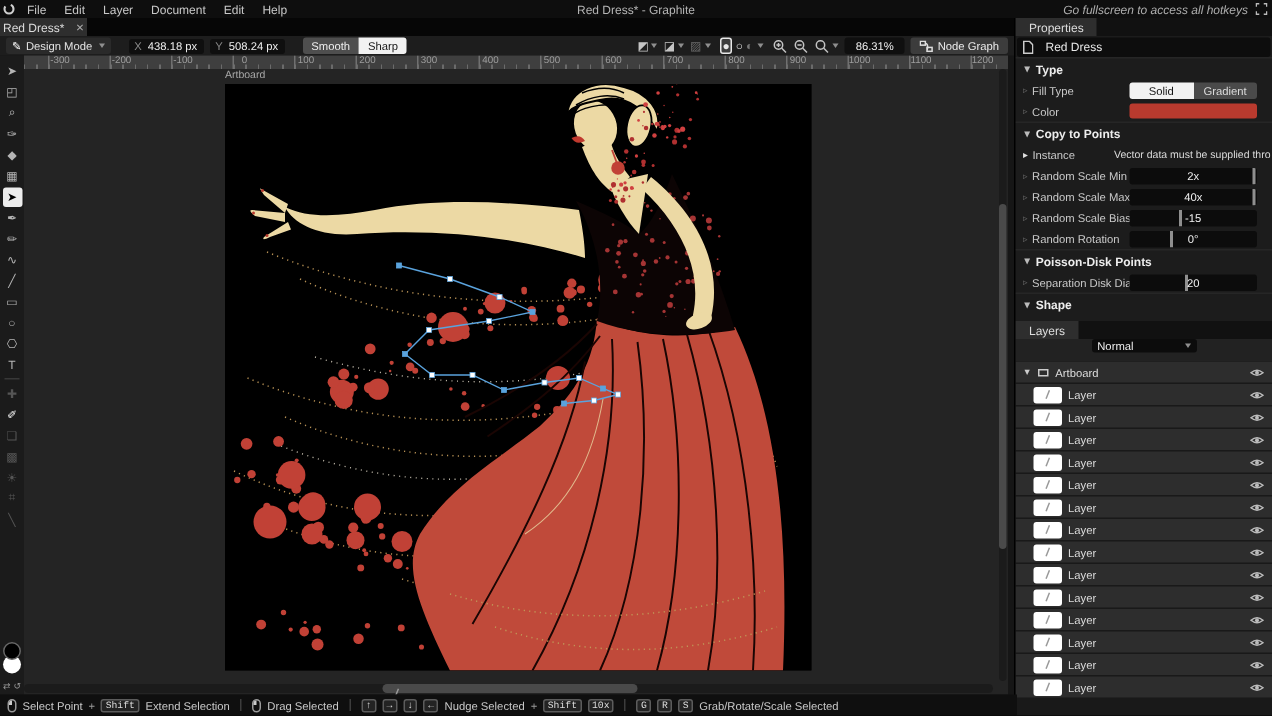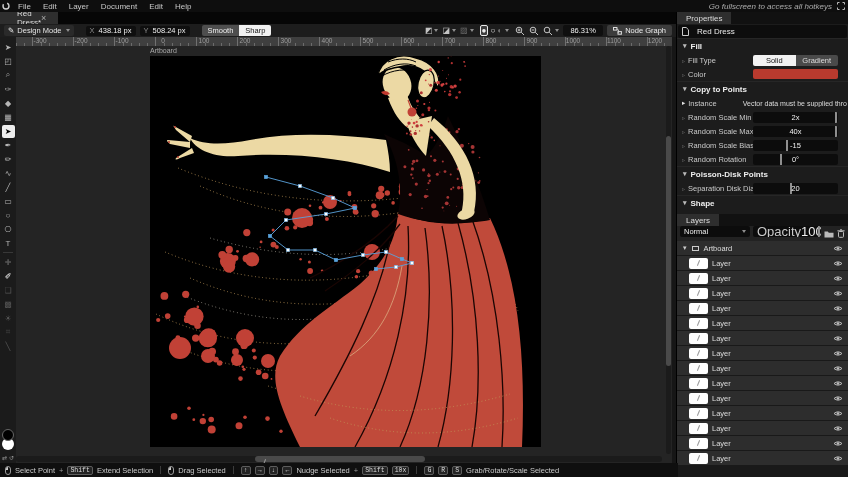--- a/index.html
+++ b/index.html
@@ -12,21 +12,21 @@
   
   .menubar { position:absolute; left:0; top:0; width:848px; height:12px;
     background:#0e0e0e; display:flex; align-items:center; font-size:8px; color:#c8c8c8; z-index:9; }
   .logo { width:12px; display:flex; justify-content:center; align-items:center; }
   .menu-item { padding:0 6px; height:12px; display:flex; align-items:center; cursor:default; }
   .win-title { position:absolute; left:0; right:0; text-align:center; color:#b5b5b5; pointer-events:none; }
   .fs-hint { position:absolute; right:16px; font-style:italic; color:#adadad; }
   .fs-icon { position:absolute; right:3px; top:2px; }
   
   .tabbar { position:absolute; left:0; top:12px; width:676px; height:12px; background:#060606; display:flex; }
-  .doc-tab { width:58px; background:#2e2e2e; color:#ddd; font-size:8px; display:flex; align-items:center; padding:0 17px; }
+  .doc-tab { width:58px; background:#2e2e2e; color:#ddd; font-size:8px; display:flex; align-items:center; padding:0 2px; }
   .doc-tab .close { margin-left:auto; color:#aaa; font-size:9px; line-height:8px; }
   
   .toolbar { position:absolute; left:0; top:24px; width:676px; height:13px; background:#1d1d1d;
     display:flex; align-items:center; gap:4px; padding:0 4px; font-size:7.5px; }
   .mode-chip { display:flex; align-items:center; gap:3px; background:#2a2a2a; border-radius:2px; padding:1px 4px; color:#e4e4e4; }
   .coord-field { display:flex; align-items:center; gap:4px; background:#0f0f0f; border-radius:2px; height:10px; padding:0 4px; width:50px; }
   .coord-field .lab { color:#8a8a8a; } .coord-field .val { color:#eee; margin-left:auto; }
   .btn-smooth { background:#4e4e4e; color:#eee; border-radius:2px 0 0 2px; padding:1px 6px; }
   .btn-sharp  { background:#f1f1f1; color:#151515; border-radius:0 2px 2px 0; padding:1px 6px; }
   .tb-gap { flex:1; }
@@ -91,21 +91,21 @@
   .vbox .txt { position:absolute; left:0; right:0; top:0; bottom:0; display:flex; align-items:center; justify-content:center; color:#f0f0f0; }
   .vbox .bar { position:absolute; top:0; bottom:0; width:2px; background:#8f8f8f; }
   .seg { position:absolute; left:76px; right:10px; top:1.5px; height:11px; display:flex; font-size:7.5px; }
   .seg .solid { flex:1; background:#f2f2f2; color:#151515; display:flex; align-items:center; justify-content:center; border-radius:2px 0 0 2px; }
   .seg .grad { flex:1; background:#4a4a4a; color:#ddd; display:flex; align-items:center; justify-content:center; border-radius:0 2px 2px 0; }
   .color-swatch { position:absolute; left:76px; right:10px; top:2px; height:10px; border-radius:2px; }
   .instance-val { position:absolute; left:52px; right:1px; font-size:7px; color:#dcdcdc; white-space:nowrap; overflow:hidden; }
   .inst-caret { color:#e0e0e0; font-size:6.5px; }
   
   .layers-tabrow { height:12px; background:#111; display:flex; margin-top:4px; }
-  .layers-ctl { height:15px; display:flex; gap:3px; padding:0 3px; background:#222; }
+  .layers-ctl { height:15px; display:flex; align-items:center; gap:3px; padding:0 3px; background:#222;flex-direction:column; }
   .blend-sel { width:70px; height:11px; background:#0c0c0c; border-radius:2px; display:flex; align-items:center; padding:0 4px; font-size:7.5px; color:#eee; }
   .blend-sel .chev { margin-left:auto; }
   .opacity-box { position:relative; flex:1; height:11px; background:#0c0c0c; border-radius:2px; display:flex; align-items:center; padding:0 4px; font-size:13px; color:#c9c9c9; overflow:hidden; }
   .opacity-box .ov { margin-left:auto; color:#eee; }
   .opacity-box .bar { position:absolute; right:1px; top:0; bottom:0; width:2px; background:#8f8f8f; }
   .lc-ico { display:flex; align-items:center; }
   .tree { flex:1; overflow:hidden; background:#191919; }
   .tree-row { height:14px; display:flex; align-items:center; gap:4px; background:#2d2d2d; margin-bottom:1px; padding-left:6px; font-size:7.5px; color:#ddd; }
   .tree-row .eye { margin-left:auto; margin-right:5px; display:flex; }
   .artboard-caret { color:#ccc; font-size:7px; }
@@ -118,20 +118,21 @@
 <body>
 
 <div id="window">
 
   <div class="menubar">
     <span class="logo">
       <svg class="ico" width="8" height="8" viewBox="0 0 8 8">
           <circle cx="4" cy="4" r="3" fill="none" stroke="#cfcfcf" stroke-width="1.4" stroke-dasharray="11 4"></circle>
         </svg>
     </span>
+    <span class="win-title">Red Dress* - Graphite</span>
     <span id="menu-items" style="display:flex;">
         <span class="menu-item">File</span>
         <span class="menu-item">Edit</span>
         <span class="menu-item">Layer</span>
         <span class="menu-item">Document</span>
         <span class="menu-item">Edit</span>
         <span class="menu-item">Help</span>
       </span>
     <span class="fs-hint">Go fullscreen to access all hotkeys</span>
     <span class="fs-icon">
@@ -664,21 +665,21 @@
     </div>
     <div class="doc-row">
       <svg class="ico" width="7" height="9" viewBox="0 0 7 9">
           <path d="M0.5 0.5 H4.2 L6.5 2.8 V8.5 H0.5 Z" fill="none" stroke="#ccc"></path>
         </svg>
       <span>Red Dress</span>
     </div>
 
     <div class="section-h">
       <span class="sec-caret">▾</span>
-      <span>Fill</span>
+      <span>Type</span>
     </div>
     <div class="prop-row">
       <span class="prop-caret">▹</span>
       <span>Fill Type</span>
       <span class="seg">
         <span class="solid">Solid</span>
         <span class="grad">Gradient</span>
       </span>
     </div>
     <div class="prop-row">

